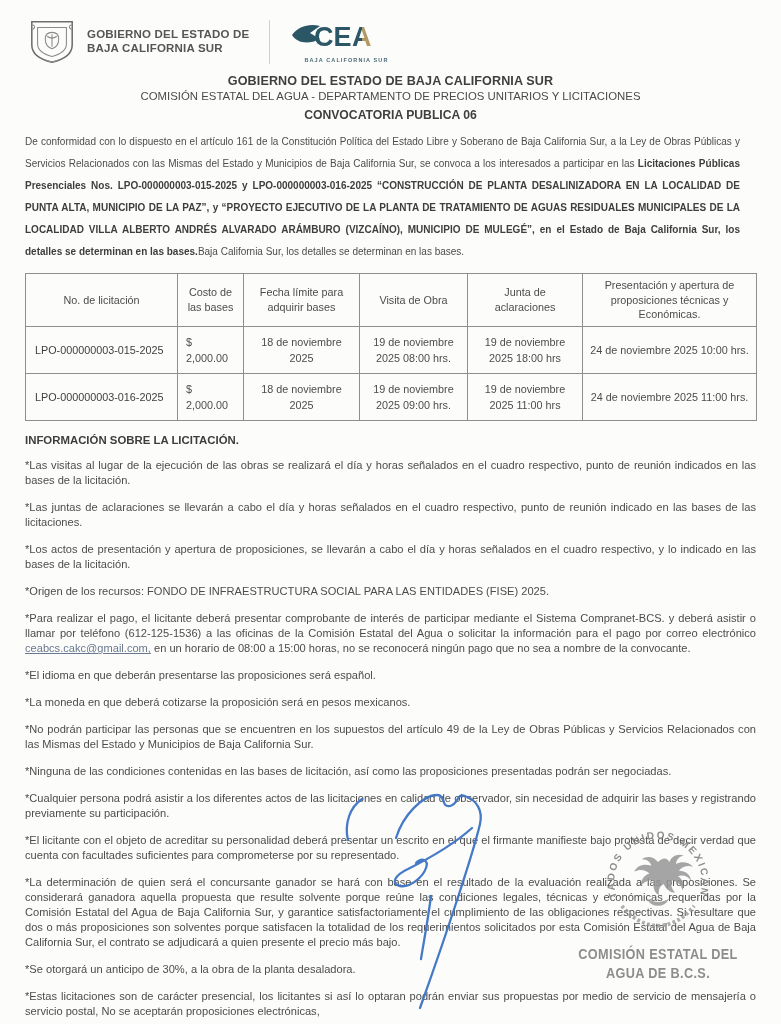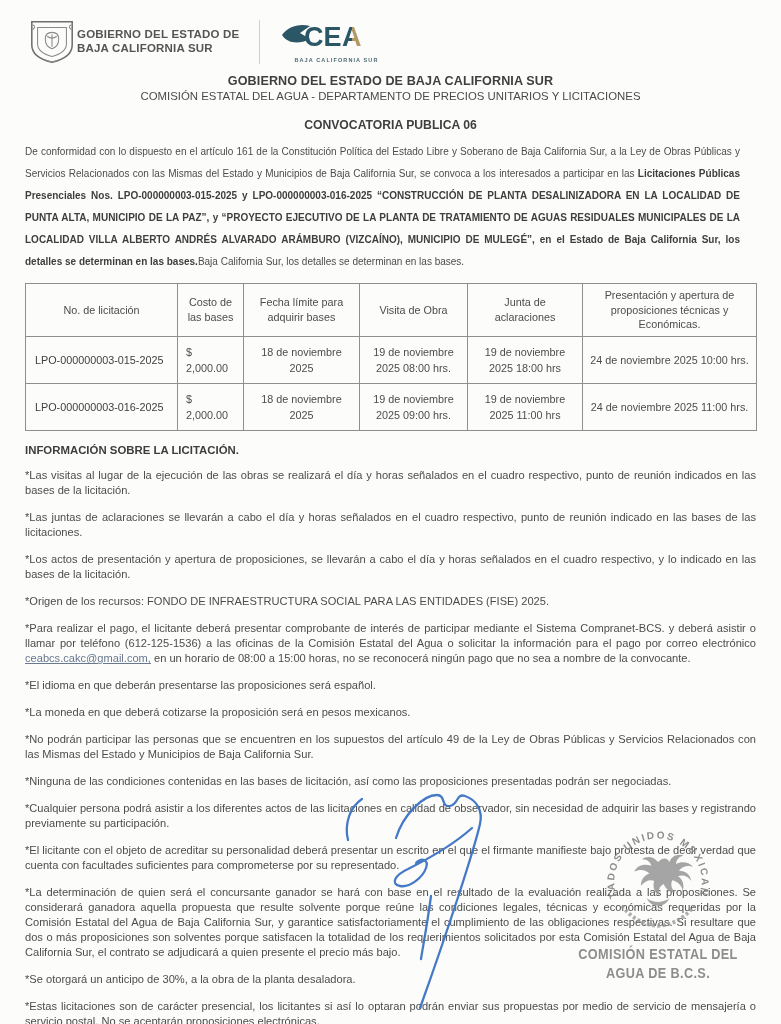--- a/index.html
+++ b/index.html
@@ -5,31 +5,31 @@
   html,body{margin:0;padding:0;}
   body{
     width:781px;height:1024px;position:relative;overflow:hidden;
     background:#fcfcfb;color:#4c4c4c;
     font-family:"Liberation Sans",sans-serif;
   }
   .page{position:absolute;inset:0;padding:14px 25px;box-sizing:border-box;}
 
   
   .logo-row{display:flex;align-items:center;gap:12px;height:56px;margin-left:2px;}
-  .state-logo{display:flex;align-items:center;}
+  .state-logo{display:flex;align-items:center;gap:10px;}
   .state-text{font-size:11.5px;font-weight:bold;color:#555;line-height:1.2;letter-spacing:.2px;}
   .logo-divider{width:1px;height:44px;background:#cfcfcf;margin:0 8px;}
   .cea-logo{display:flex;flex-direction:column;align-items:flex-start;gap:8px;}
   .cea-sub{font-size:5.5px;letter-spacing:1.1px;color:#4a6a72;font-weight:bold;margin-top:-2px;margin-left:14px;}
 
   
   .titles{text-align:center;margin-top:4px;}
   .title1{font-size:12.6px;font-weight:bold;color:#3f3f3f;letter-spacing:.1px;}
   .title2{font-size:11.4px;color:#4a4a4a;margin-top:2px;}
-  .title3{font-size:12.2px;font-weight:bold;color:#3f3f3f;margin-top:16px;}
+  .title3{font-size:12.2px;font-weight:bold;color:#3f3f3f;margin-top:6px;}
 
   
   .intro{font-size:10px;line-height:22px;text-align:justify;margin:9px 16px 0 0;color:#4c4c4c;}
   .intro b{color:#3e3e3e;}
 
   
   table{border-collapse:collapse;width:731px;margin-top:10px;font-size:10.8px;color:#4c4c4c;table-layout:fixed;}
   th,td{border:1px solid #8f8f8f;padding:4px 5px;vertical-align:middle;}
   th{font-weight:normal;text-align:center;line-height:1.35;}
   td{text-align:center;line-height:1.5;padding:7px 6px;}

